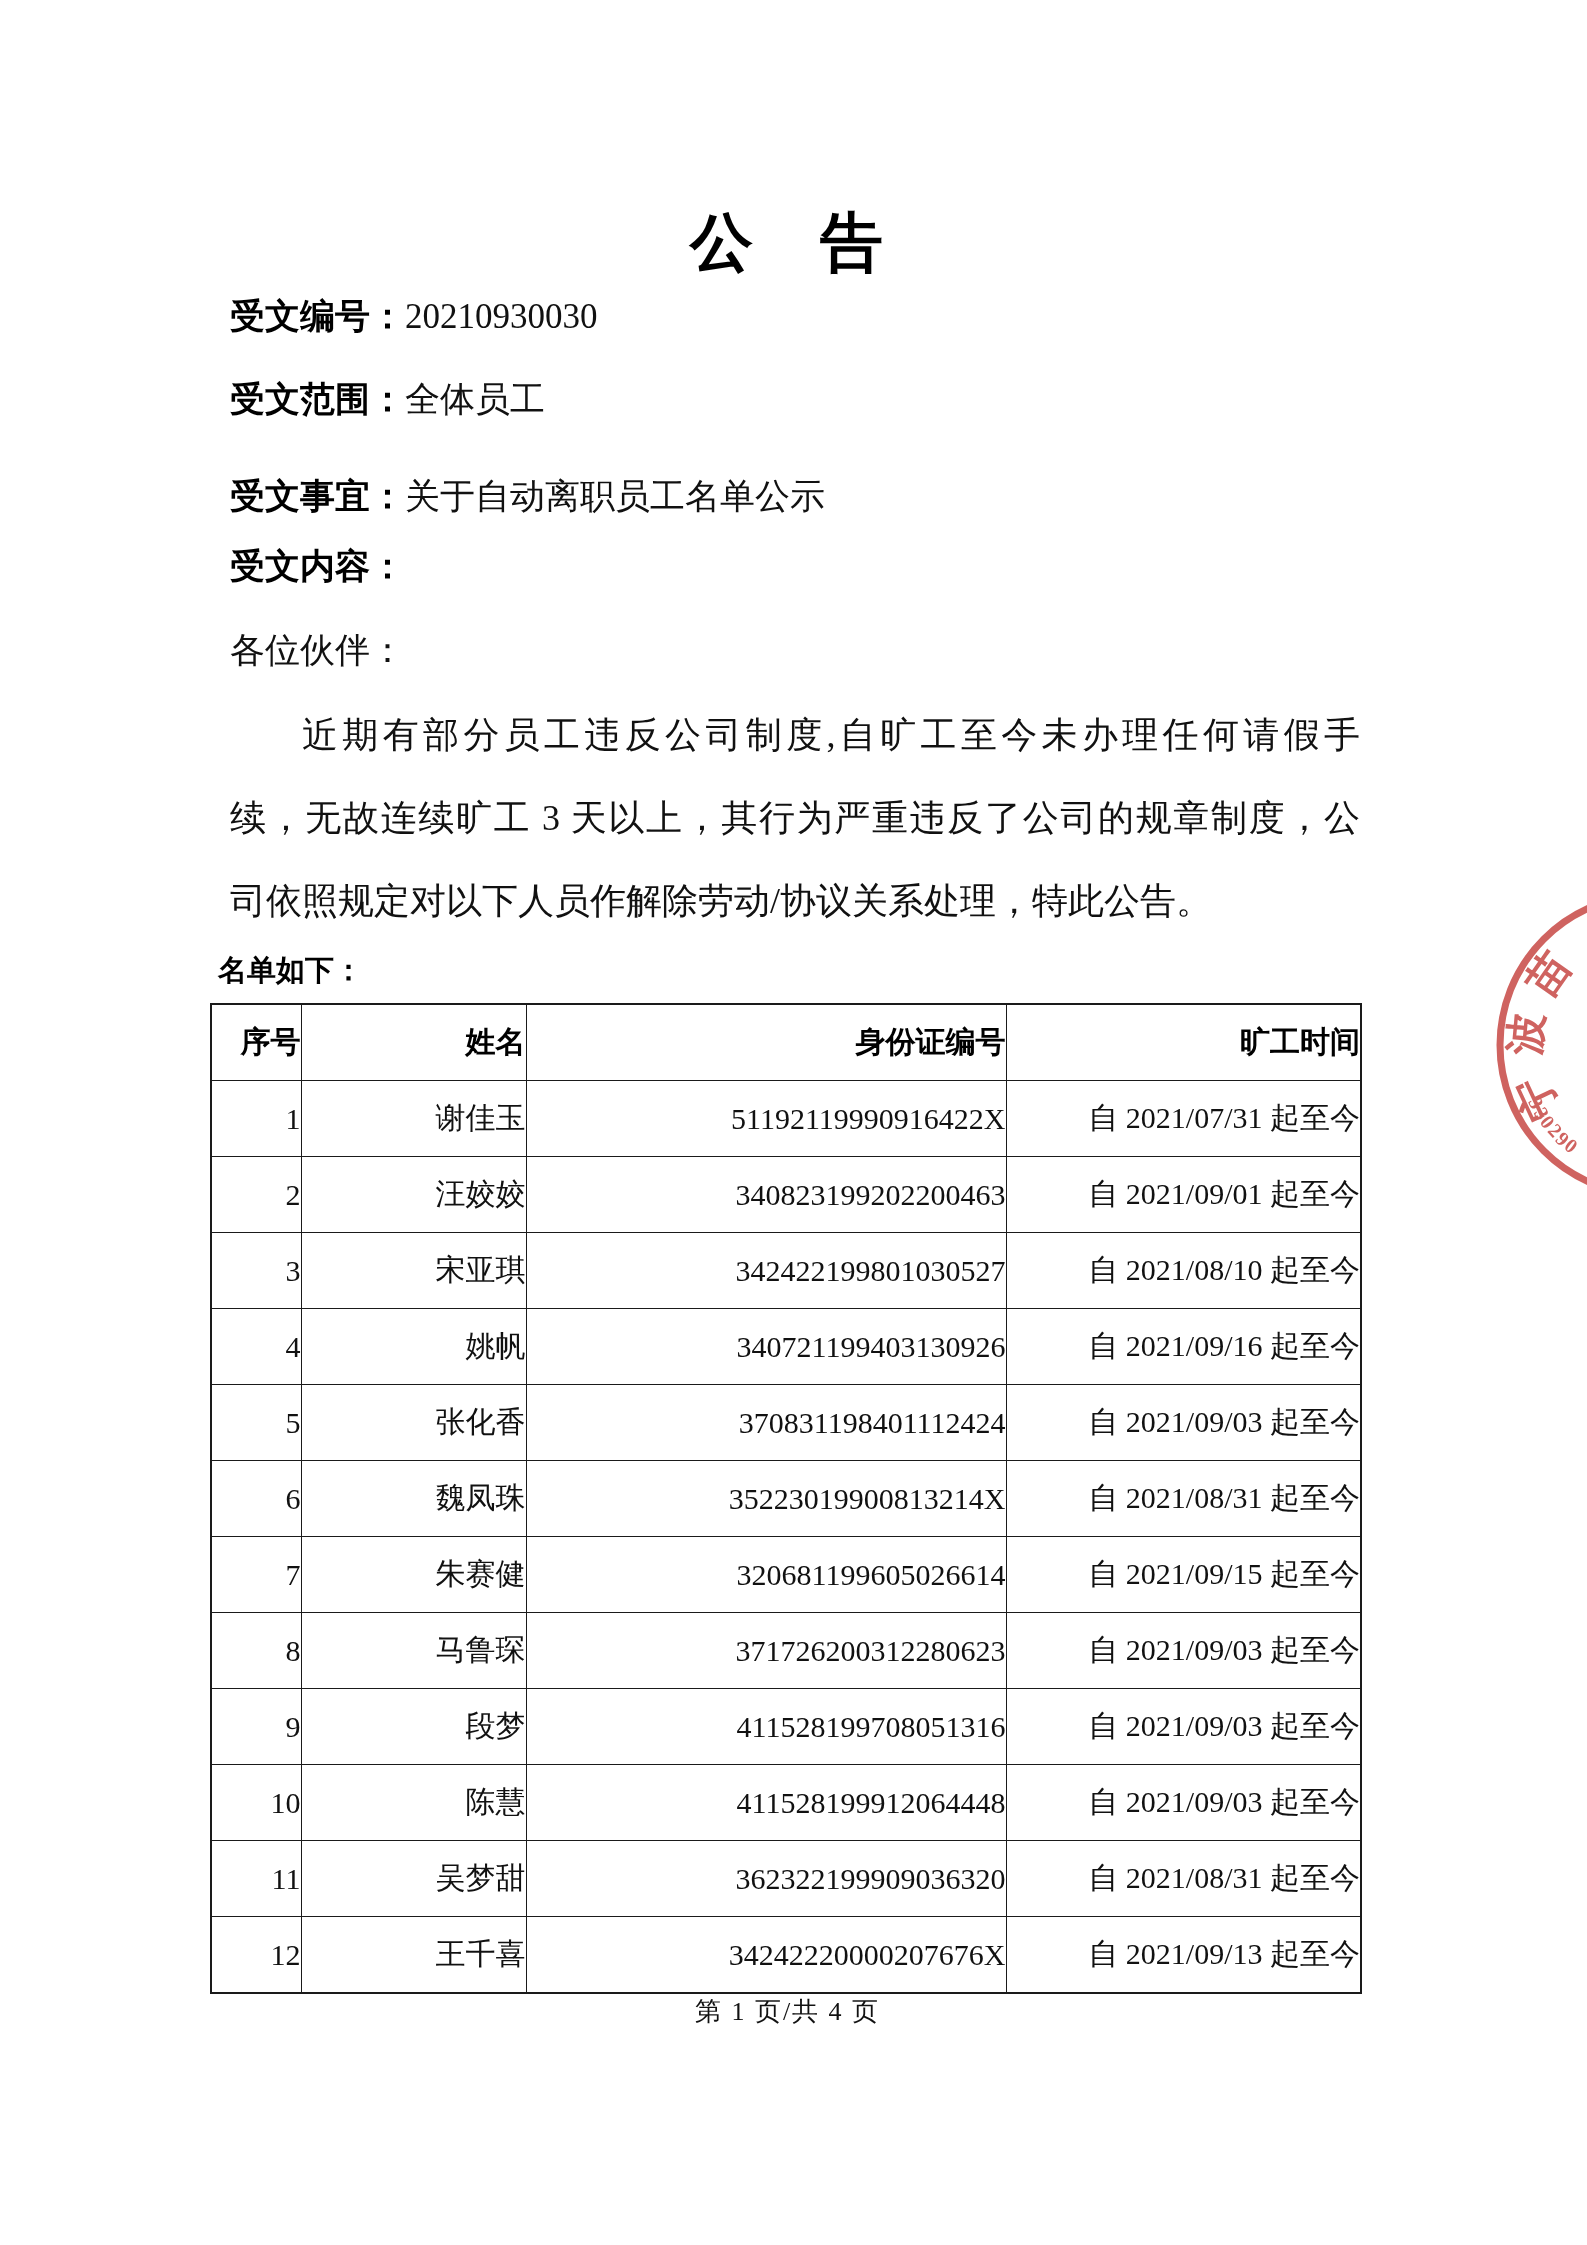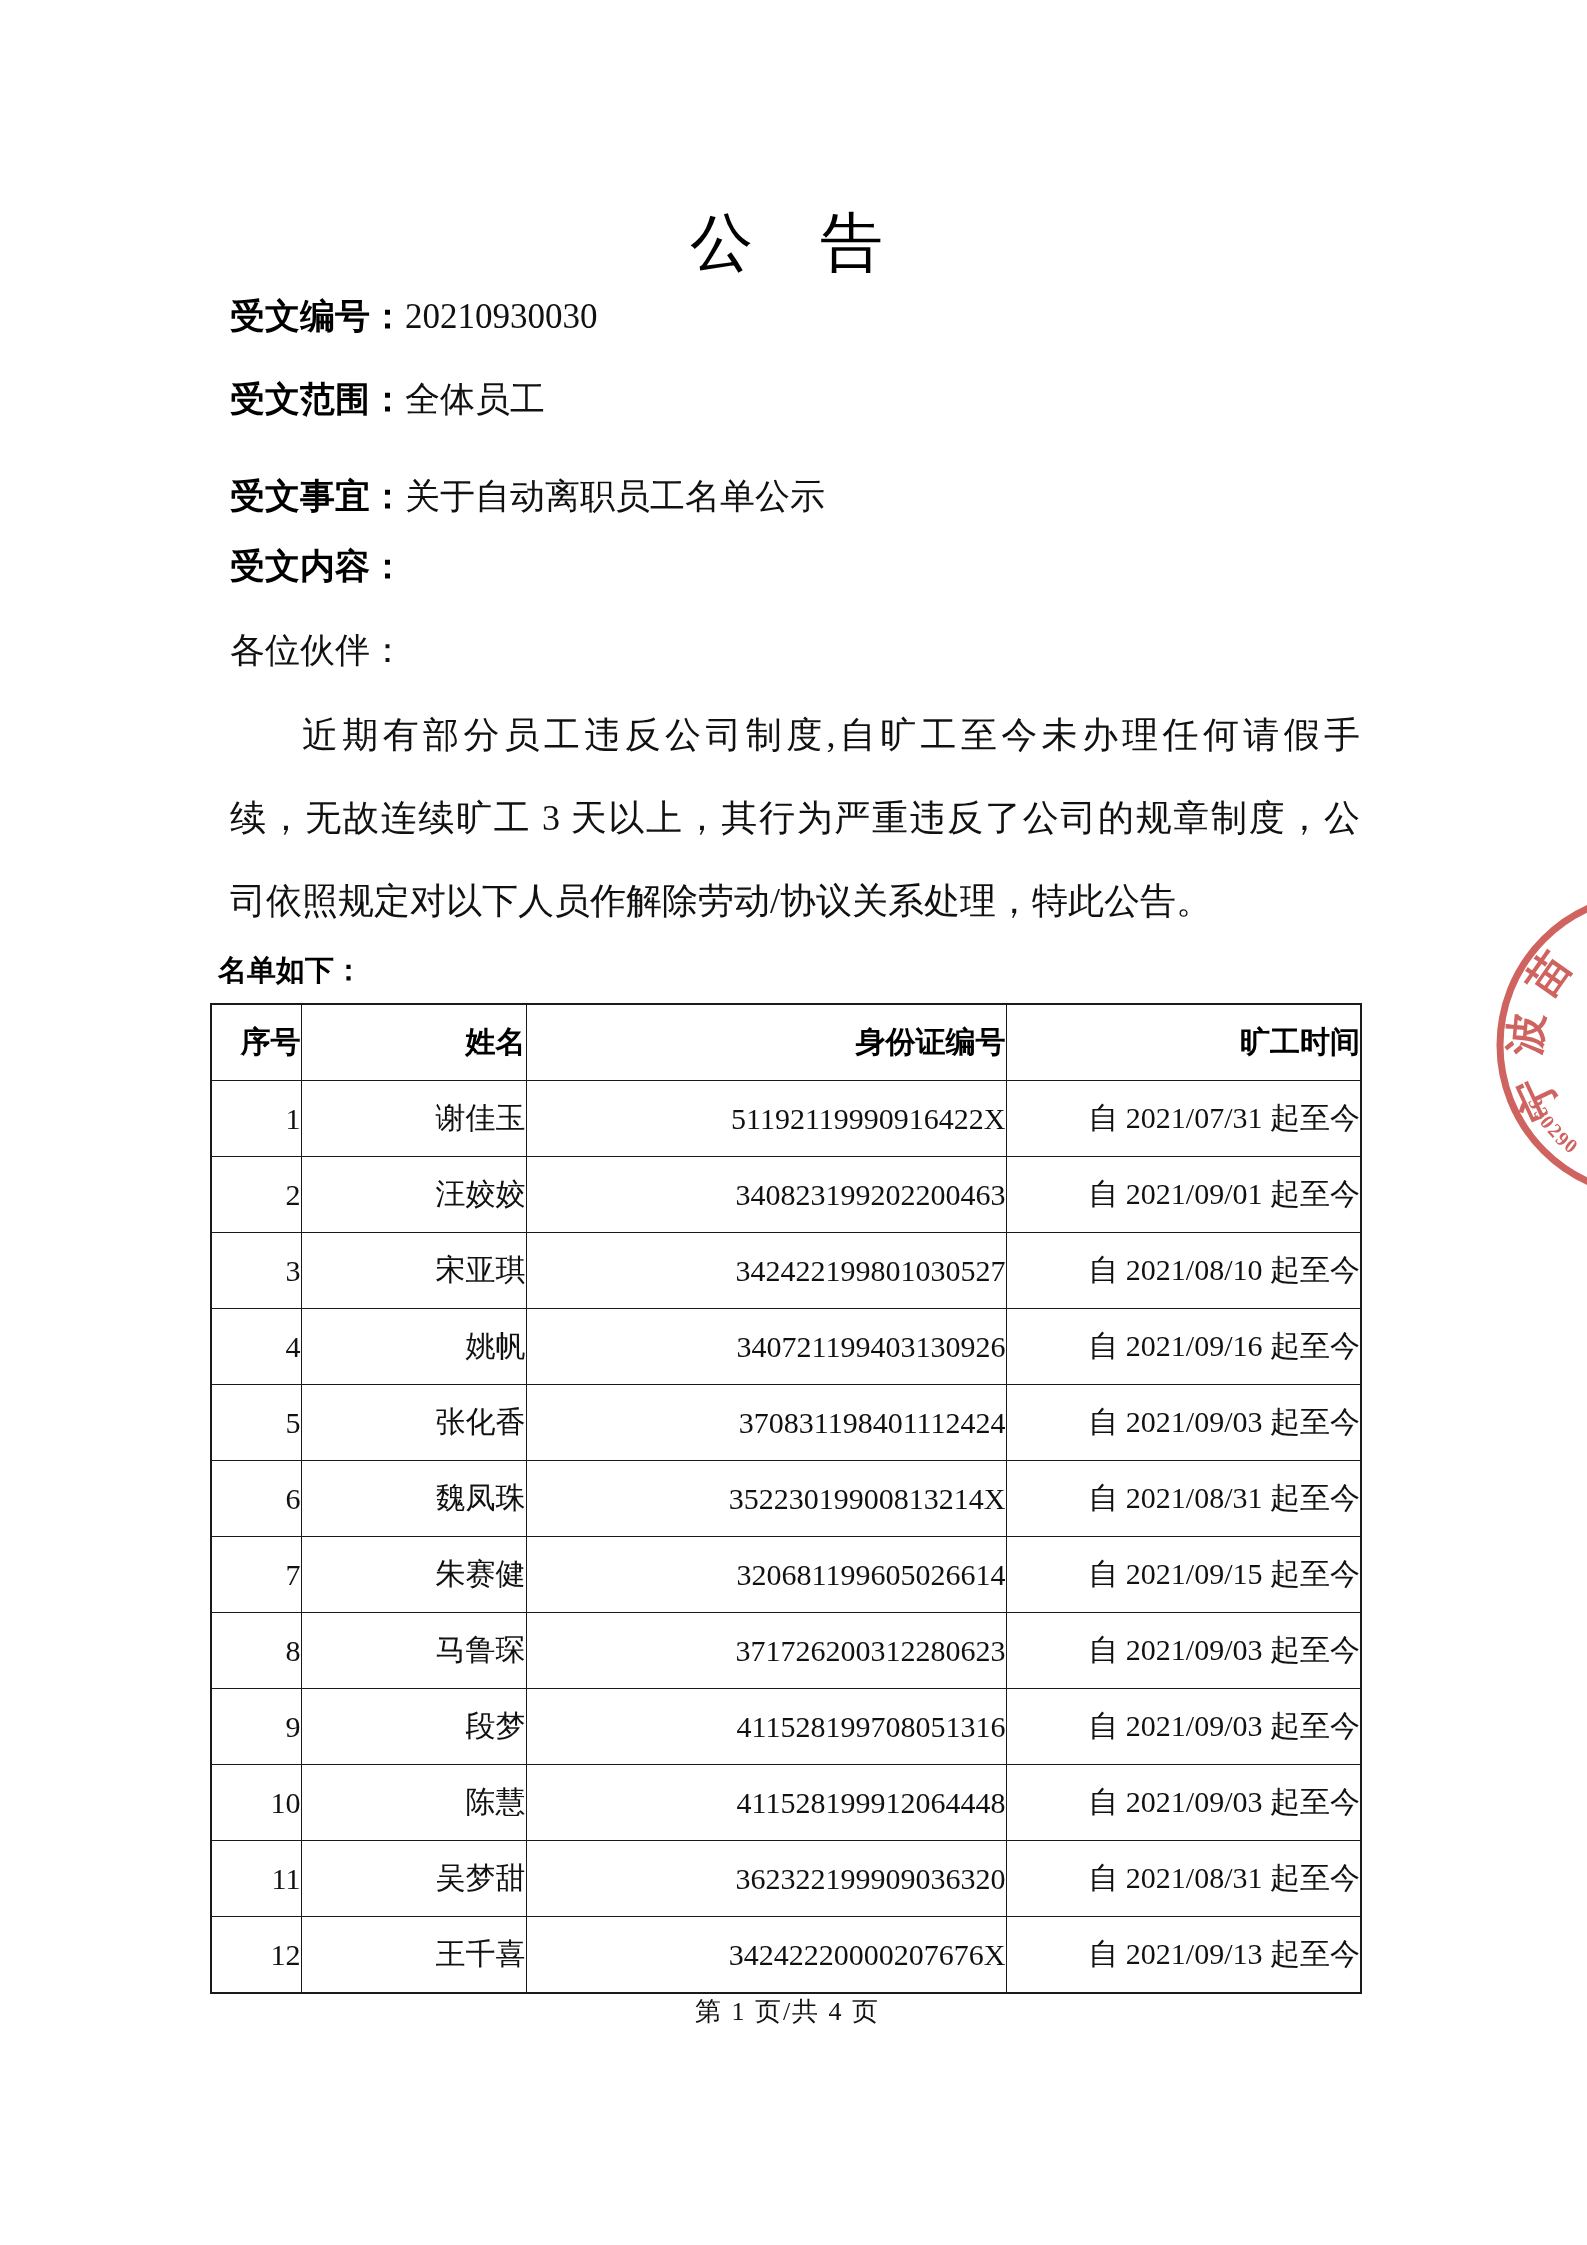--- a/index.html
+++ b/index.html
@@ -7,21 +7,21 @@
     position:relative;
     width:1587px; height:2245px;
     margin:0 auto;
     background:#ffffff;
     overflow:hidden;
     font-family:"Liberation Serif","DejaVu Serif",serif;
     color:#111;
   }
   .doc-title {
     position:absolute; top:200px; left:215px; width:1145px;
-    font-size:63px; font-weight:normal; text-align:center;
+    font-size:63px; font-weight:bold; text-align:center;
     color:#000; letter-spacing:2px;
   }
   .field-row { position:absolute; left:230px; width:1140px; font-size:35px; line-height:42px; white-space:nowrap; }
   .field-label { font-weight:bold; color:#000; }
   .field-value { color:#111; }
   .f0 { top:296px; } .f1 { top:379px; } .f2 { top:476px; } .f3 { top:546px; }
   .salutation { position:absolute; top:627px; left:230px; font-size:35px; color:#111; }
   .body-lines {
     position:absolute; top:694px; left:230px; width:1130px;
     font-size:36px; color:#111;

